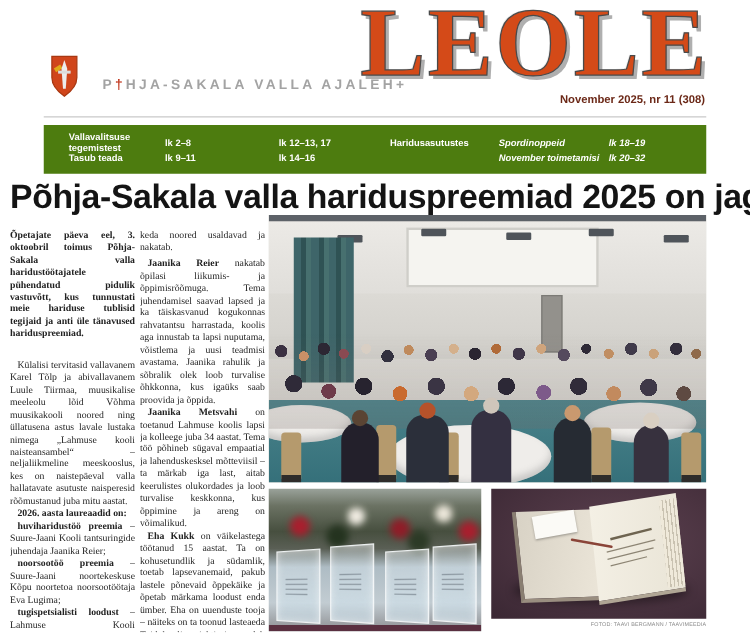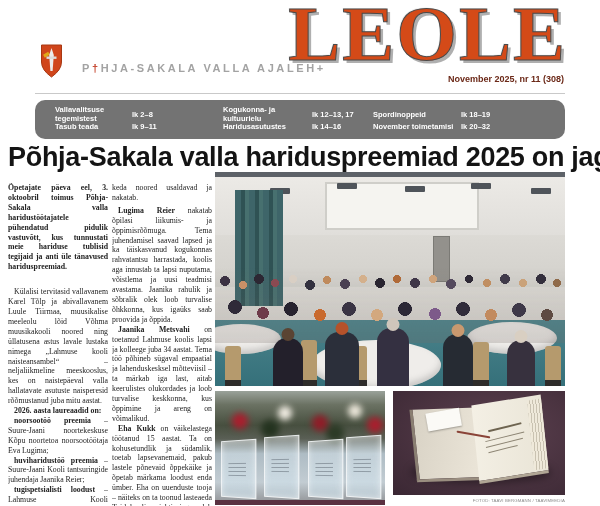--- a/index.html
+++ b/index.html
@@ -13,26 +13,26 @@
   .subtitle .dagger{color:#c23b22;font-weight:bold;}
   .logo{position:absolute;right:33px;top:-6px;font-family:"Liberation Serif",serif;
         font-weight:bold;font-size:78px;line-height:80px;letter-spacing:2px;color:#d44a18;
         -webkit-text-stroke:1px #4a4a4a;
         text-shadow:3px 3px 0 rgba(110,110,110,0.55),-1px -1px 0 rgba(235,235,235,0.9);}
   .issue{position:absolute;right:36px;top:74px;font-family:"Liberation Sans",sans-serif;
          font-size:9px;font-weight:bold;color:#6b2817;}
   .rule{position:absolute;left:35px;right:35px;top:93px;height:1px;background:#c9c9c9;}
 
   
-  .topbar{position:absolute;left:35px;top:100px;width:530px;height:39px;background:#737373;border-radius:10px;}
+  .topbar{position:absolute;left:35px;top:100px;width:530px;height:39px;background:#4d7c0f;}
   .navg{position:absolute;top:8px;display:grid;grid-auto-rows:12px;align-items:center;
         font-family:"Liberation Sans",sans-serif;font-size:7.5px;font-weight:bold;color:#fff;}
   .g1{left:20px;grid-template-columns:77px auto;}
   .g2{left:188px;grid-template-columns:89px auto;}
-  .g3{left:338px;grid-template-columns:88px auto;}
+  .g3{left:364px;grid-template-columns:88px auto;font-style:italic;}
 
   
   .headline{position:absolute;left:8px;top:142px;width:584px;margin:0;
             font-family:"Liberation Sans",sans-serif;font-weight:bold;font-size:27px;
             letter-spacing:-0.3px;color:#141414;white-space:nowrap;}
 
   
   .col{position:absolute;top:183px;width:100px;height:323px;overflow:hidden;
        font-size:7.8px;line-height:9.9px;color:#222;text-align:justify;}
   .col1{left:8px;}
@@ -189,48 +189,47 @@
   <div class="rule"></div>
 
   <nav class="topbar">
     <div class="navg g1">
       <span>Vallavalitsuse tegemistest</span>
       <span>lk 2–8</span>
       <span>Tasub teada</span>
       <span>lk 9–11</span>
     </div>
     <div class="navg g2">
-      <span>Kogukonna- ja kultuurielu</span>
       <span>lk 12–13, 17</span>
       <span>Haridusasutustes</span>
       <span>lk 14–16</span>
     </div>
     <div class="navg g3">
       <span>Spordinoppeid</span>
       <span>lk 18–19</span>
       <span>November toimetamisi</span>
       <span>lk 20–32</span>
     </div>
   </nav>
 
   <h1 class="headline">Põhja-Sakala valla hariduspreemiad 2025 on jagatud</h1>
 
   <div class="col col1">
     <p class="intro">Õpetajate päeva eel, 3. oktoobril toimus Põhja-Sakala valla haridustöötajatele pühendatud pidulik vastuvõtt, kus tunnustati meie hariduse tublisid tegijaid ja anti üle tänavused hariduspreemiad.</p>
     <p class="ind">Külalisi tervitasid vallavanem Karel Tõlp ja abivallavanem Luule Tiirmaa, muusikalise meeleolu lõid Võhma muusikakooli noored ning üllatusena astus lavale lustaka nimega „Lahmuse kooli naisteansambel“ – neljaliikmeline meeskooslus, kes on naistepäeval valla hallatavate asutuste naisperesid rõõmustanud juba mitu aastat.</p>
     <p class="ind"><b>2026. aasta laureaadid on:</b></p>
+    <p class="ind"><b>huviharidustöö preemia</b><span> – Suure-Jaani Kooli tantsuringide juhendaja Jaanika Reier;</span></p>
     <p class="ind"><b>noorsootöö preemia</b><span> – Suure-Jaani noortekeskuse Kõpu noortetoa noorsootöötaja Eva Lugima;</span></p>
-    <p class="ind"><b>huviharidustöö preemia</b><span> – Suure-Jaani Kooli tantsuringide juhendaja Jaanika Reier;</span></p>
     <p class="ind"><b>tugispetsialisti loodust</b><span> – Lahmuse Kooli sotsiaalpedagoog ja eripedagoog Jaanika Metsvahi;</span></p>
 
   </div>
 
   <div class="col col2">
     <p>keda noored usaldavad ja nakatab.</p>
-    <p class="ind"><b>Lugima Reier</b><span> nakatab õpilasi liikumis- ja õppimisrõõmuga. Tema juhendamisel saavad lapsed ja ka täiskasvanud kogukonnas rahvatantsu harrastada, koolis aga innustab ta lapsi nuputama, võistlema ja uusi teadmisi avastama. Jaanika rahulik ja sõbralik olek loob turvalise õhkkonna, kus igaüks saab proovida ja õppida.</span></p>
+    <p class="ind"><b>Jaanika Reier</b><span> nakatab õpilasi liikumis- ja õppimisrõõmuga. Tema juhendamisel saavad lapsed ja ka täiskasvanud kogukonnas rahvatantsu harrastada, koolis aga innustab ta lapsi nuputama, võistlema ja uusi teadmisi avastama. Jaanika rahulik ja sõbralik olek loob turvalise õhkkonna, kus igaüks saab proovida ja õppida.</span></p>
     <p class="ind"><b>Jaanika Metsvahi</b><span> on toetanud Lahmuse koolis lapsi ja kolleege juba 34 aastat. Tema töö põhineb sügaval empaatial ja lahenduskesksel mõtteviisil – ta märkab iga last, aitab keerulistes olukordades ja loob turvalise keskkonna, kus õppimine ja areng on võimalikud.</span></p>
     <p class="ind"><b>Eha Kukk</b><span> on väikelastega töötanud 15 aastat. Ta on kohusetundlik ja südamlik, toetab lapsevanemaid, pakub lastele põnevaid õppekäike ja õpetab märkama loodust enda ümber. Eha on uuenduste tooja – näiteks on ta toonud lasteaeda Toidukooli projekti ning osaleb aktiivselt maakondlikel koolitustel ja aine-</span></p>
   </div>
 
   <div class="media">
     <div class="photo photo-main">
       <div class="pm-ceiling"></div>
       <div class="pm-topstrip"></div>
       <div class="pm-skylight"></div>
       <div class="vent v1"></div>

